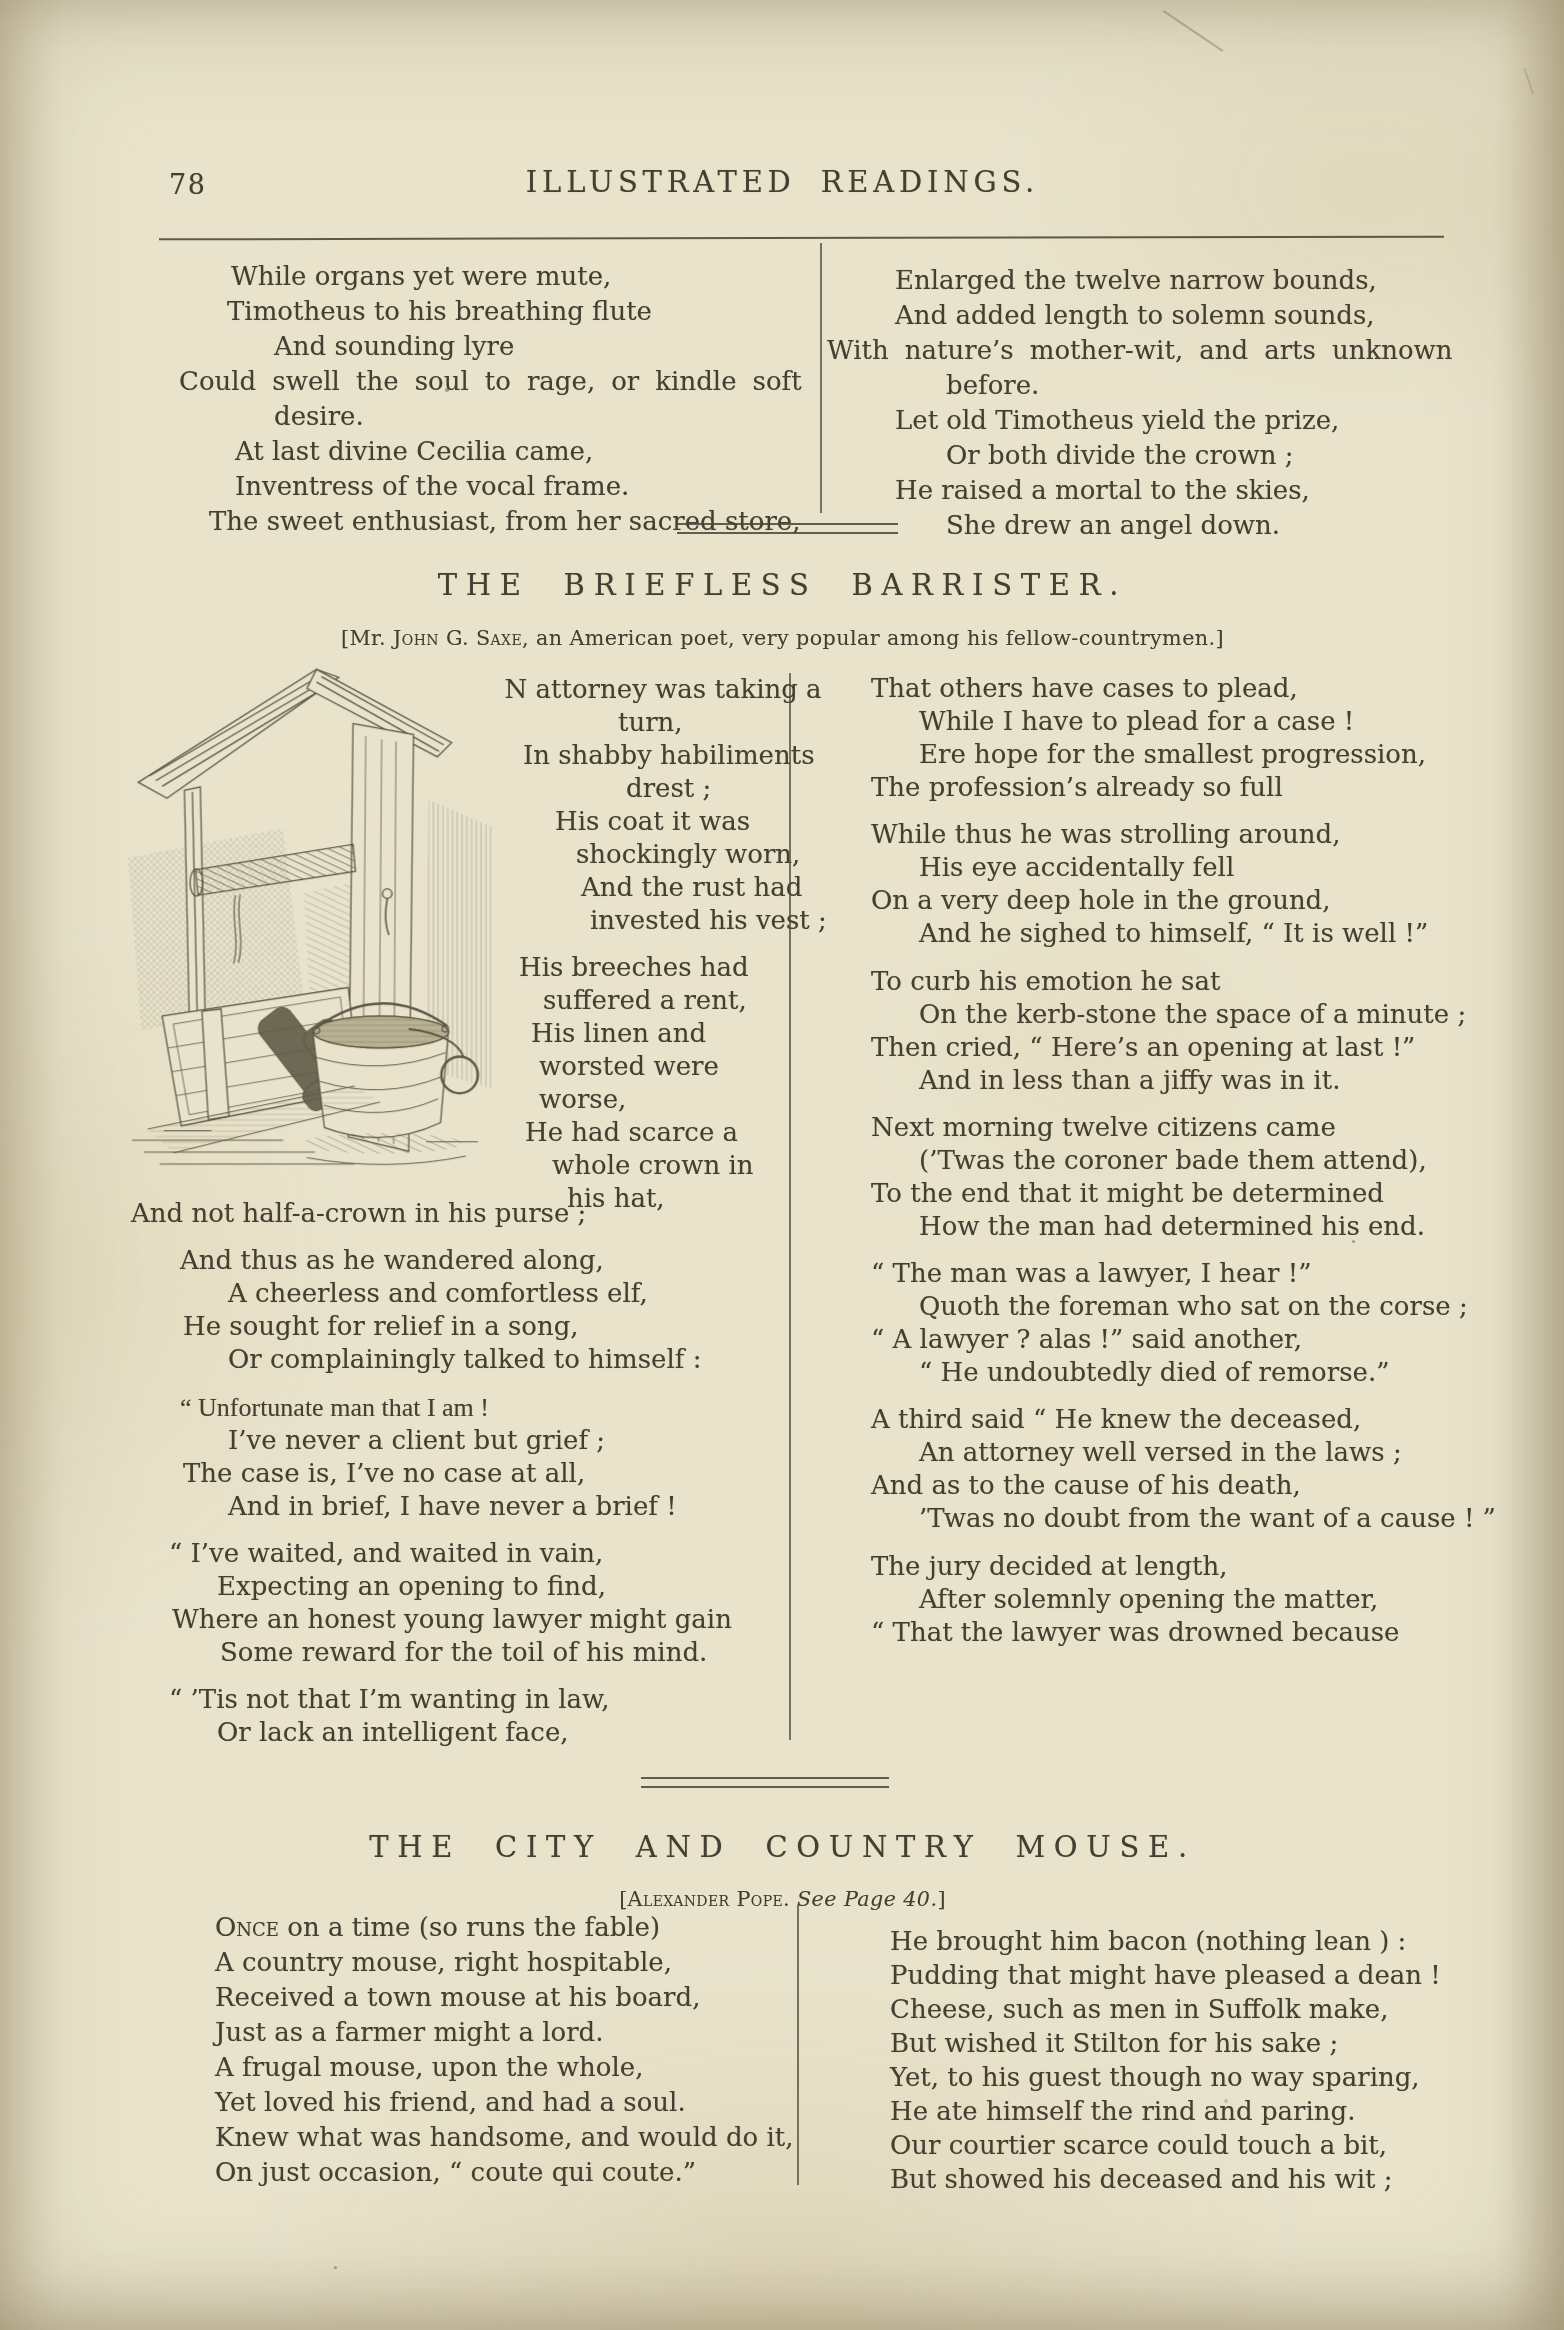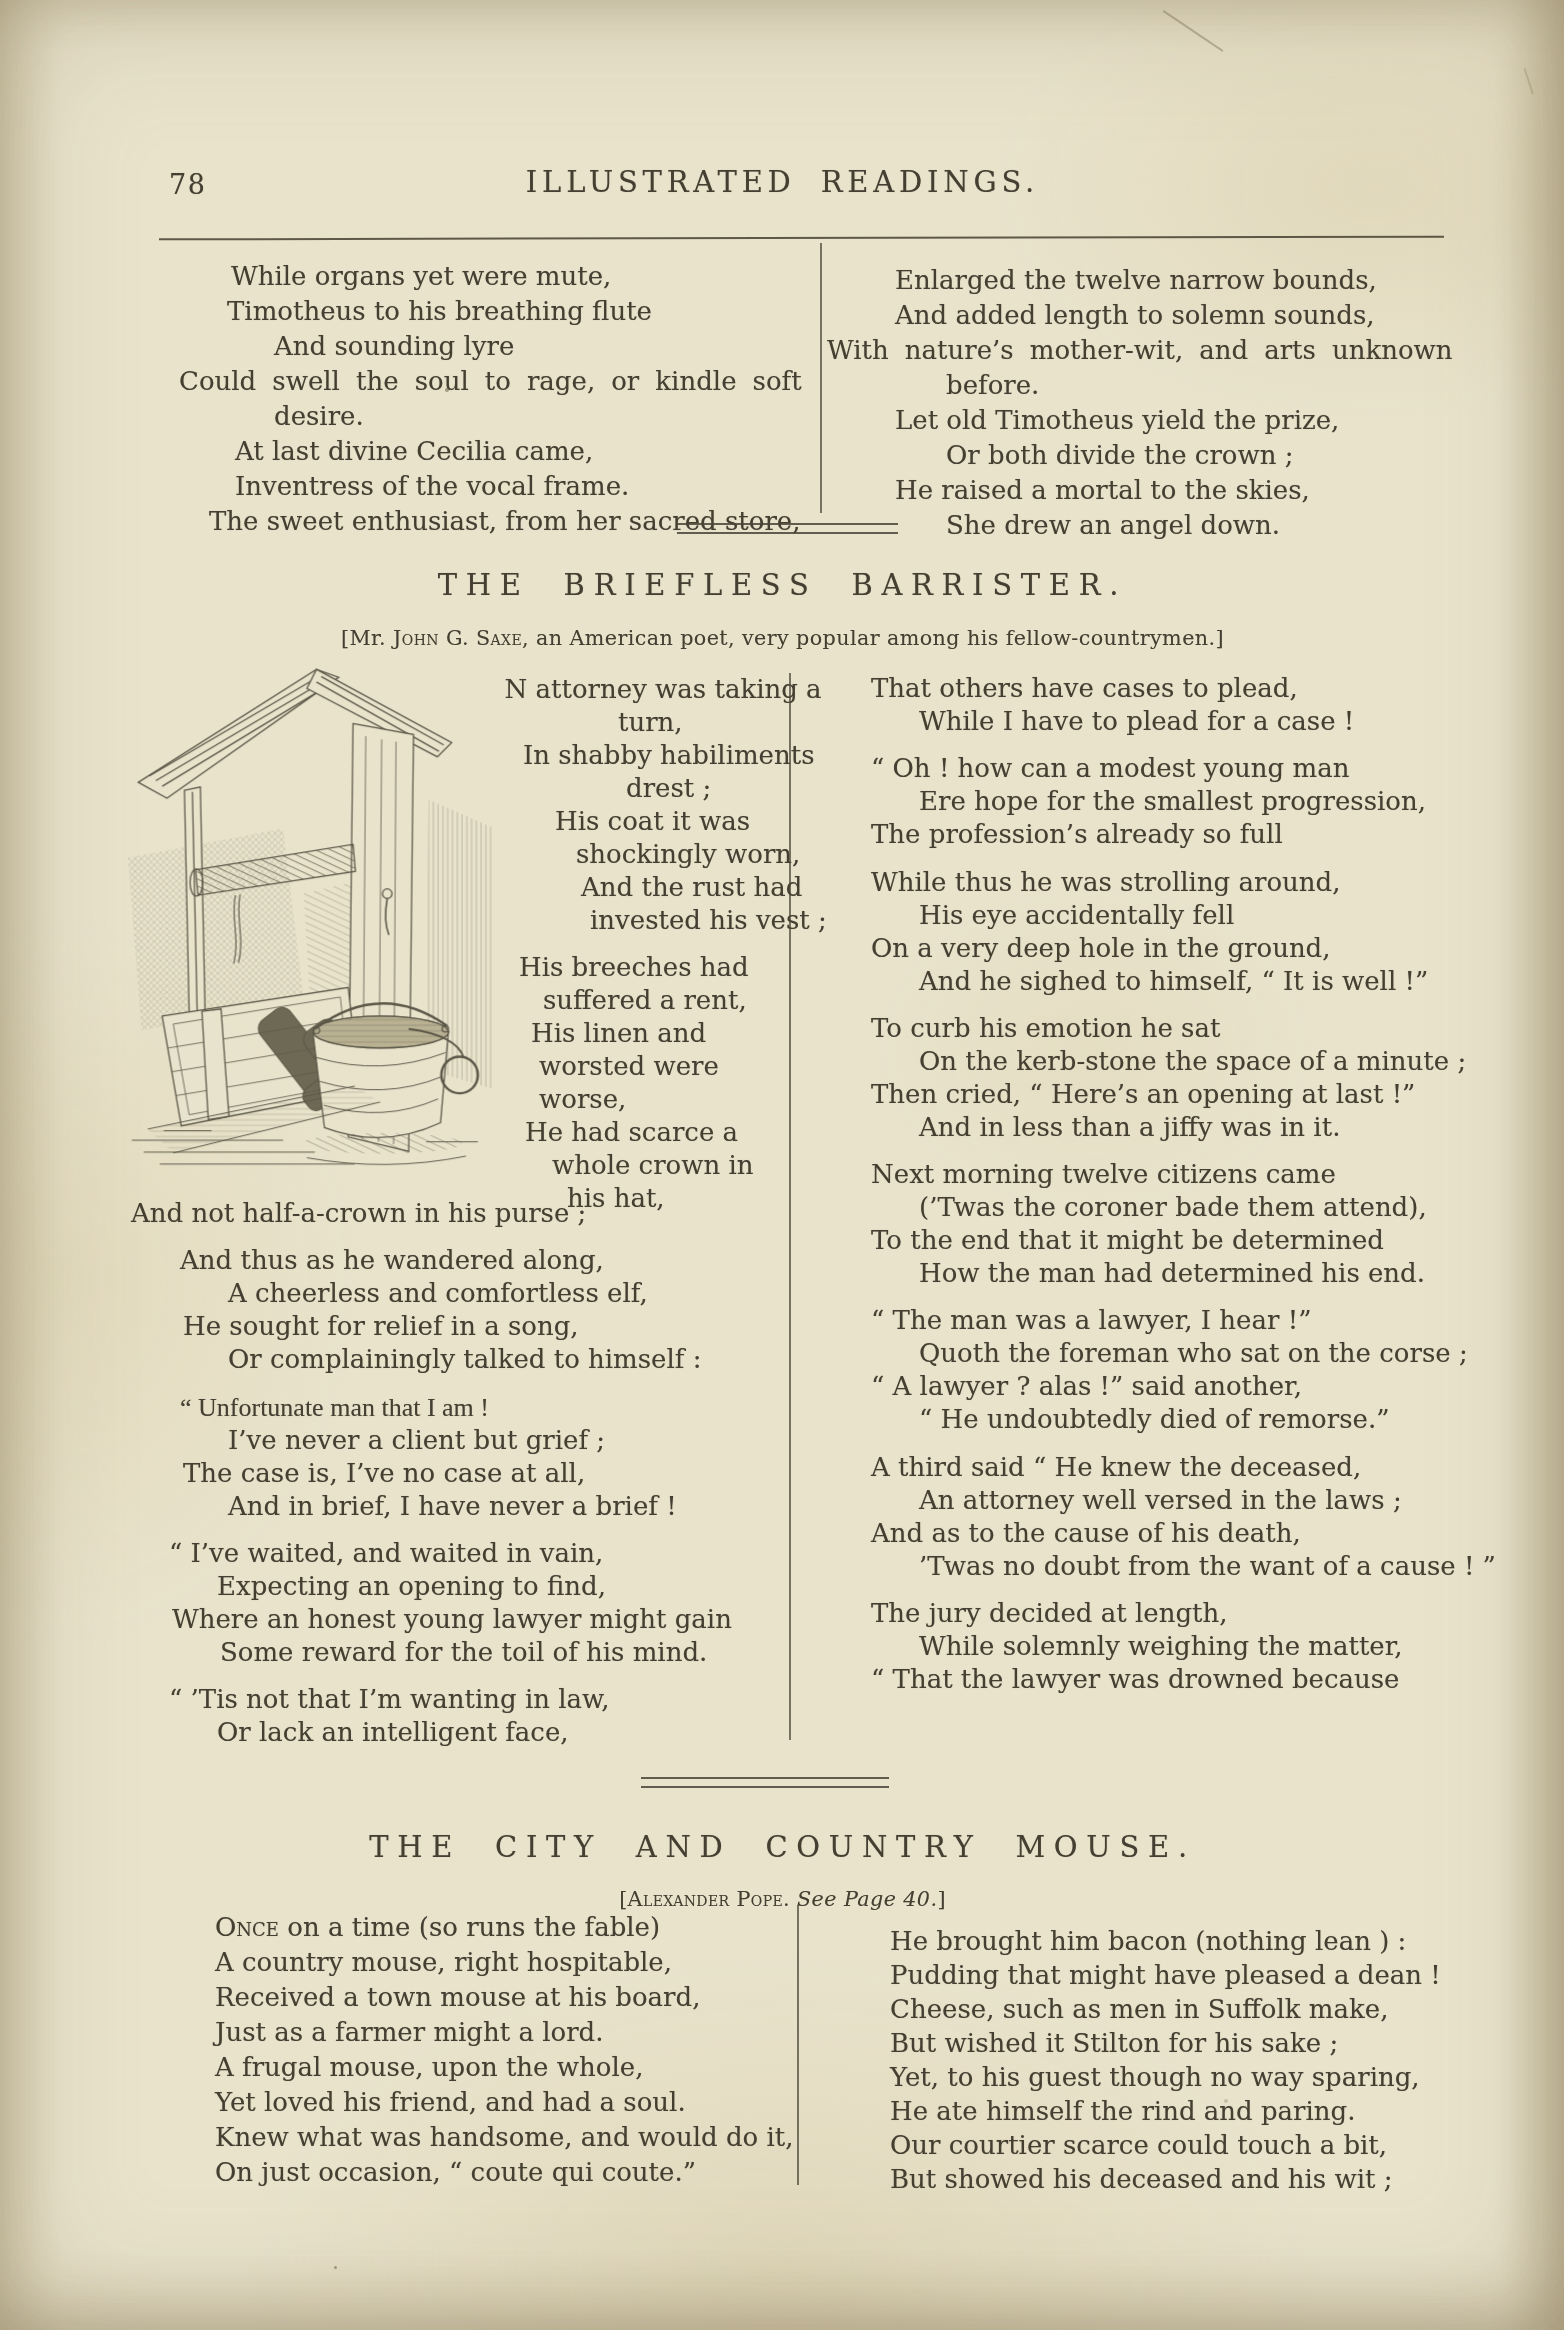--- a/index.html
+++ b/index.html
@@ -223,21 +223,20 @@
     <div class="pline" style="padding-left: 86px;">Expecting an opening to find,</div>
     <div class="pline" style="padding-left: 41px;">Where an honest young lawyer might gain</div>
     <div class="pline" style="padding-left: 89px;">Some reward for the toil of his mind.</div>
     <div class="pline stanza-gap" style="padding-left: 38px;">“ ’Tis not that I’m wanting in law,</div>
     <div class="pline" style="padding-left: 86px;">Or lack an intelligent face,</div>
   </div>
 
 <div class="abs lh41" style="left:871px;top:672px;width:693px;">
     <div class="pline">That others have cases to plead,</div>
     <div class="pline" style="padding-left: 48px;">While I have to plead for a case !</div>
-    <div class="pline stanza-gap">“ Oh ! how can a modest young man</div>
     <div class="pline" style="padding-left: 48px;">Ere hope for the smallest progression,</div>
     <div class="pline">The profession’s already so full</div>
     <div class="pline stanza-gap">While thus he was strolling around,</div>
     <div class="pline" style="padding-left: 48px;">His eye accidentally fell</div>
     <div class="pline">On a very deep hole in the ground,</div>
     <div class="pline" style="padding-left: 48px;">And he sighed to himself, “ It is well !”</div>
     <div class="pline stanza-gap">To curb his emotion he sat</div>
     <div class="pline" style="padding-left: 48px;">On the kerb-stone the space of a minute ;</div>
     <div class="pline">Then cried, “ Here’s an opening at last !”</div>
     <div class="pline" style="padding-left: 48px;">And in less than a jiffy was in it.</div>
@@ -247,21 +246,21 @@
     <div class="pline" style="padding-left: 48px;">How the man had determined his end.</div>
     <div class="pline stanza-gap">“ The man was a lawyer, I hear !”</div>
     <div class="pline" style="padding-left: 48px;">Quoth the foreman who sat on the corse ;</div>
     <div class="pline">“ A lawyer ? alas !” said another,</div>
     <div class="pline" style="padding-left: 48px;">“ He undoubtedly died of remorse.”</div>
     <div class="pline stanza-gap">A third said “ He knew the deceased,</div>
     <div class="pline" style="padding-left: 48px;">An attorney well versed in the laws ;</div>
     <div class="pline">And as to the cause of his death,</div>
     <div class="pline" style="padding-left: 48px;">’Twas no doubt from the want of a cause ! ”</div>
     <div class="pline stanza-gap">The jury decided at length,</div>
-    <div class="pline" style="padding-left: 48px;">While solemnly weighing the matter,</div>
+    <div class="pline" style="padding-left: 48px;">After solemnly opening the matter,</div>
     <div class="pline">“ That the lawyer was drowned because</div>
   </div>
 
 <div class="abs vrule" style="left:789px;top:673px;height:1067px;"></div>
 
 <div class="abs drule" style="left:641px;top:1777px;width:248px;"></div>
 
 <div class="abs poem-title" style="left:0;top:1830px;">THE CITY AND COUNTRY MOUSE.</div>
 
 <div class="abs attribution" style="left:0;top:1887px;">

